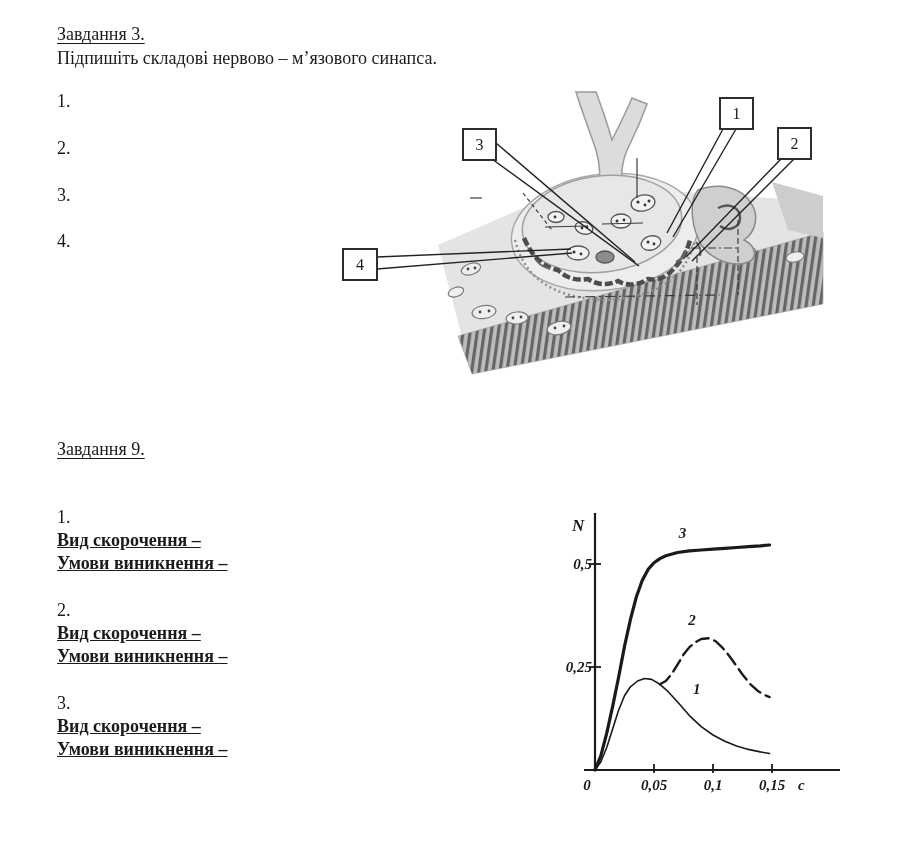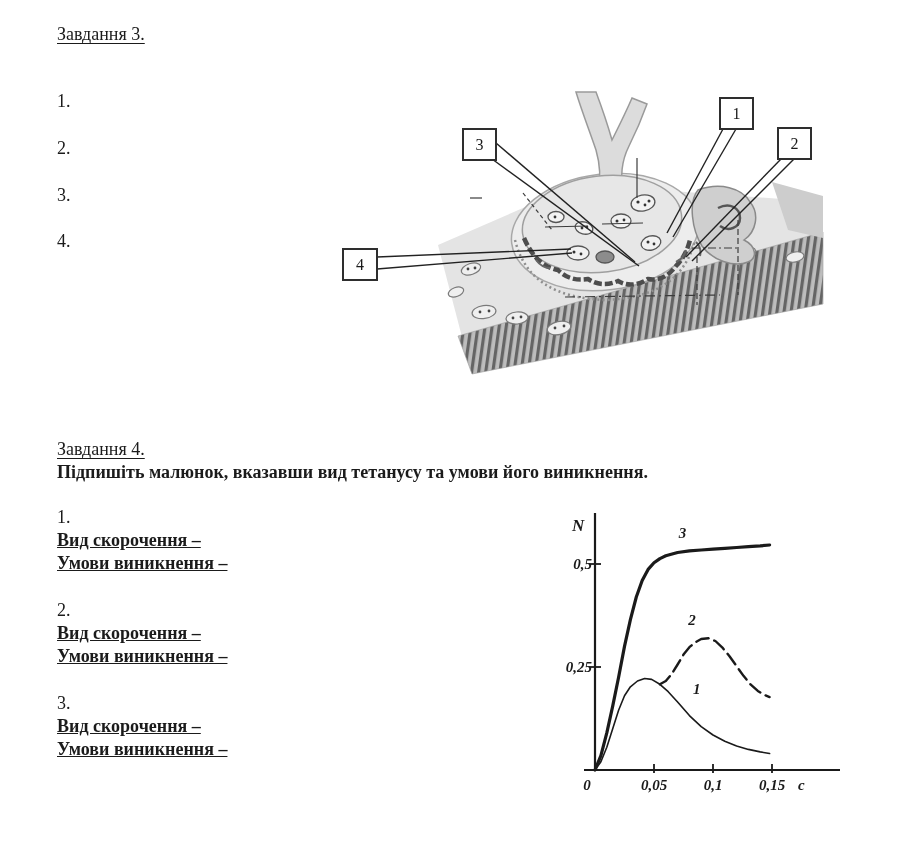--- a/index.html
+++ b/index.html
@@ -27,20 +27,21 @@
   .callout-num{font-family:"Liberation Serif","DejaVu Serif",serif;font-size:16px;fill:#1a1a1a;
                text-anchor:middle;}
   .leader{stroke:#222222;stroke-width:1.4;}
 </style>
 </head>
 <body>
 
 <div class="page">
 
   <div class="abs doc-text title" style="left:57px;top:23px;">Завдання 3.</div>
+  <div class="abs doc-text" style="left:57px;top:47px;">Підпишіть складові нервово – м’язового синапса.</div>
 
   <div class="blank-line" style="top:91px;">1.</div>
   <div class="blank-line" style="top:138px;">2.</div>
   <div class="blank-line" style="top:185px;">3.</div>
   <div class="blank-line" style="top:231px;">4.</div>
 
   <div class="abs" style="left:340px;top:90px;">
     <svg width="490" height="295" viewBox="0 0 490 295">
       <defs>
         <pattern id="striae" width="7" height="18" patternUnits="userSpaceOnUse" patternTransform="rotate(8)">
@@ -160,22 +161,21 @@
         <rect class="callout-rect" x="123" y="39" width="33" height="31"></rect>
         <text class="callout-num" x="139.5" y="60">3</text>
       </g>
       <g>
         <rect class="callout-rect" x="3" y="159" width="34" height="31"></rect>
         <text class="callout-num" x="20" y="180">4</text>
       </g>
     </svg>
   </div>
 
-  <div class="abs doc-text title" style="left:57px;top:438px;">Завдання 4.</div>
-  <div class="abs doc-text bold" style="left:57px;top:461px;">Підпишіть малюнок, вказавши вид тетанусу та умови його виникнення.</div>
+  <div class="abs doc-text title" style="left:57px;top:438px;">Завдання 9.</div>
 
   <div class="abs" style="left:57px;top:506px;">
     <div class="t4-item">
       <div class="num">1.</div>
       <div class="field">Вид скорочення –</div>
       <div class="field">Умови виникнення –</div>
     </div>
     <div class="t4-item">
       <div class="num">2.</div>
       <div class="field">Вид скорочення –</div>

